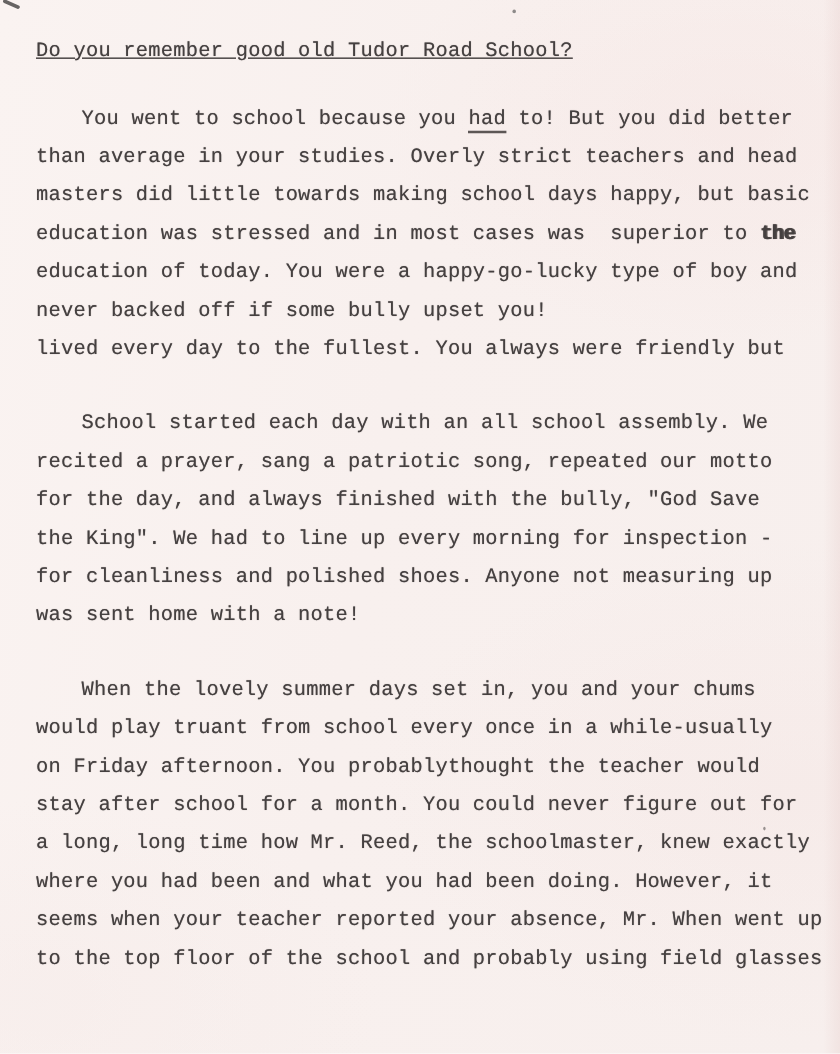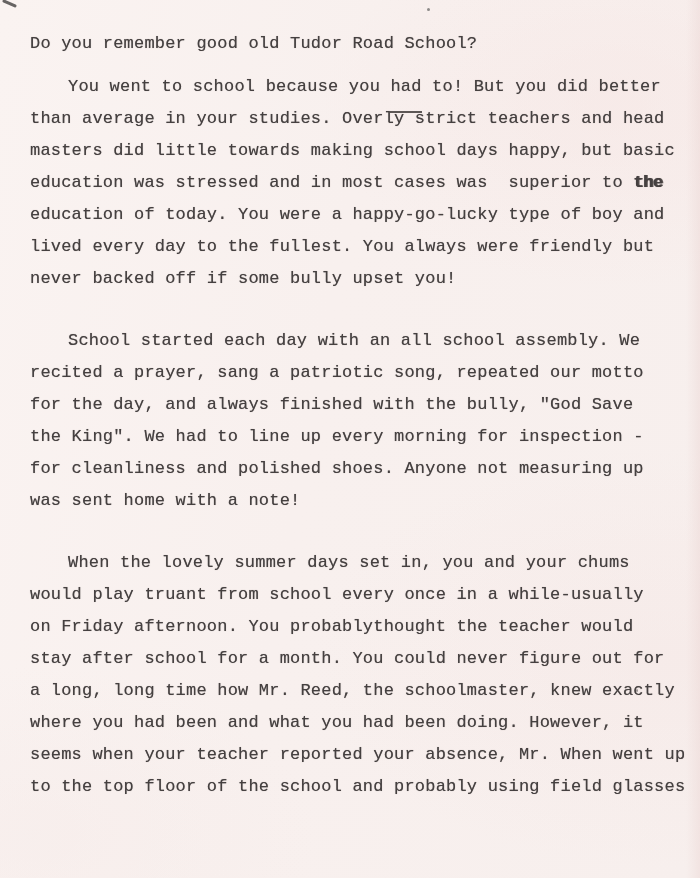--- a/index.html
+++ b/index.html
@@ -30,31 +30,32 @@
   }
   .line {
     height: 32px;
     line-height: 32px;
     white-space: pre;
   }
   .indent {
     padding-left: 38px;
   }
   .heading-line {
-    margin-bottom: 11px;
+    margin-bottom: 24px;
+    text-decoration: underline;
   }
   .para {
     margin: 0;
   }
   .para + .para {
     margin-top: 30px;
   }
   .underlined {
     border-bottom: 2px solid rgba(66,60,59,0.85);
-    padding-bottom: 15px;
+    padding-bottom: 0;
   }
   .overstruck {
     font-weight: bold;
     text-shadow: 1.2px 0 0 rgba(62,56,55,0.85), 0 0 0.7px rgba(62,56,55,0.6);
     letter-spacing: -0.5px;
     font-family: Liberation Mono, monospace;
   }
   .pen-mark {
     position: absolute;
     left: 2px;
@@ -100,22 +101,22 @@
 <div class="page">
 
   <div class="line heading-line">Do you remember good old Tudor Road School?</div>
 
   <div class="para">
     <div class="line indent"><span>You went to school because you </span><span class="underlined">had</span><span> to! But you did better</span></div>
     <div class="line">than average in your studies. Overly strict teachers and head</div>
     <div class="line">masters did little towards making school days happy, but basic</div>
     <div class="line"><span>education was stressed and in most cases was  superior to </span><span class="overstruck">the</span></div>
     <div class="line">education of today. You were a happy-go-lucky type of boy and</div>
+    <div class="line">never backed off if some bully upset you!</div>
     <div class="line">lived every day to the fullest. You always were friendly but</div>
-    <div class="line">never backed off if some bully upset you!</div>
   </div>
 
   <div class="para">
     <div class="line indent">School started each day with an all school assembly. We</div>
     <div class="line">recited a prayer, sang a patriotic song, repeated our motto</div>
     <div class="line">for the day, and always finished with the bully, "God Save</div>
     <div class="line">the King". We had to line up every morning for inspection -</div>
     <div class="line">for cleanliness and polished shoes. Anyone not measuring up</div>
     <div class="line">was sent home with a note!</div>
   </div>

